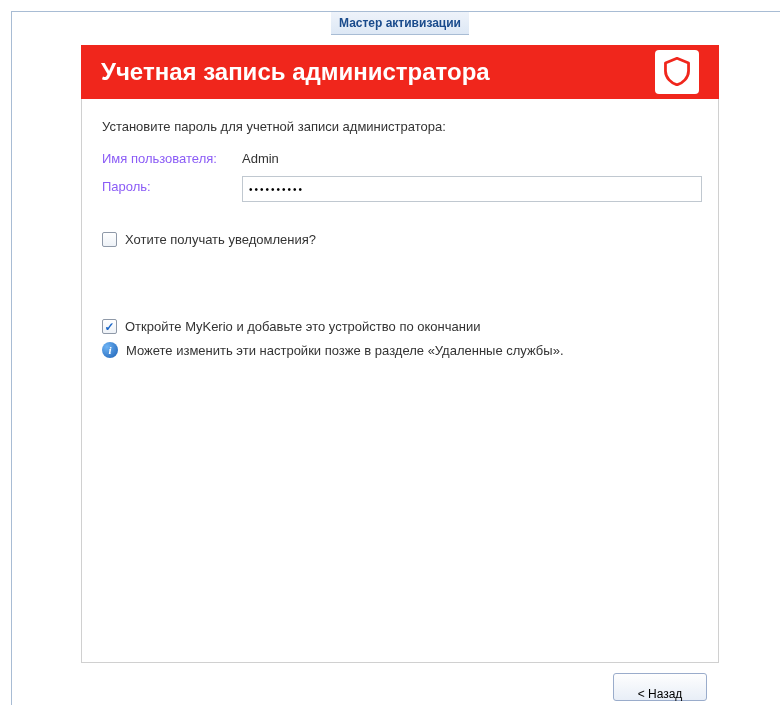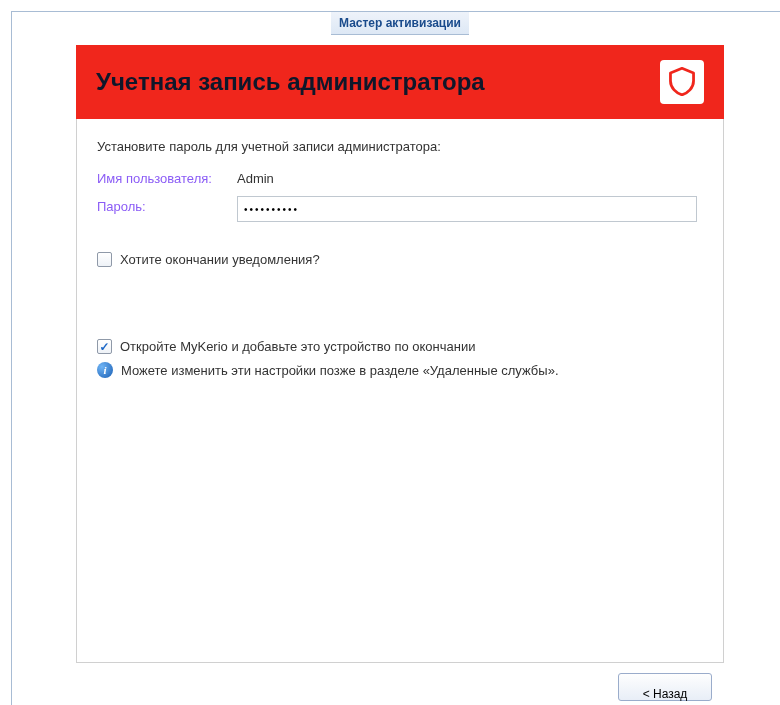--- a/index.html
+++ b/index.html
@@ -30,45 +30,45 @@
       border-bottom: 1px solid #a8bcd4;
     }
     .inner-wrap {
       padding: 10px 10px 0 10px;
       flex: 1;
       display: flex;
       flex-direction: column;
     }
     .header {
       background: #f0261c;
-      color: #0f172a;
+      color: #ffffff;
       padding: 18px 20px;
       display: flex;
       align-items: center;
       justify-content: space-between;
-      height: 74px;
+      height: 54px;
     }
     .header-title {
       font-size: 24px;
       font-weight: bold;
     }
     .logo-box {
       width: 44px;
       height: 44px;
       background: #fff;
       border-radius: 4px;
       display: flex;
       align-items: center;
       justify-content: center;
     }
     .logo-box svg { width: 28px; height: 30px; }
     .content {
       border: 1px solid #d0d0d0;
       border-top: none;
-      padding: 20px 26px 10px 20px;
+      padding: 20px 16px 10px 20px;
       flex: 1;
       font-size: 13px;
       color: #333;
     }
     .instruction {
       margin-bottom: 14px;
     }
     .form-row {
       display: flex;
       align-items: flex-start;
@@ -196,21 +196,21 @@
       <div class="form-row">
         <div class="label-col">Пароль:</div>
         <div class="value-col">
           <input type="password" value="••••••••••" style="">
         </div>
       </div>
 
 
       <div class="checkbox-row">
         <span class="cb"></span>
-        <span>Хотите окончании уведомления?</span>
+        <span>Хотите получать уведомления?</span>
       </div>
 
 
       <div class="spacer-lg"></div>
 
 
       <div class="checkbox-row tight">
         <span class="cb checked"></span>
         <span>Откройте MyKerio и добавьте это устройство по окончании</span>
       </div>

